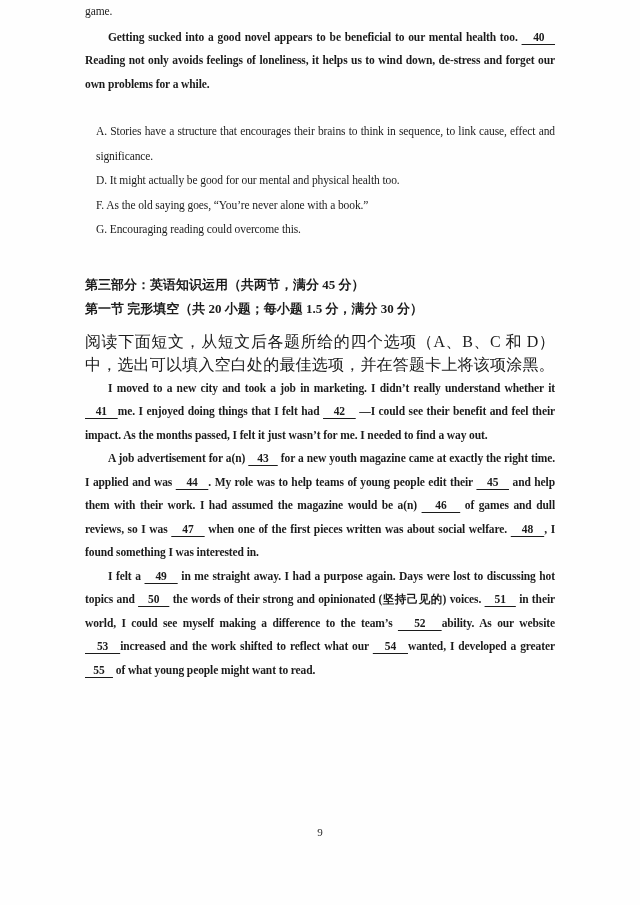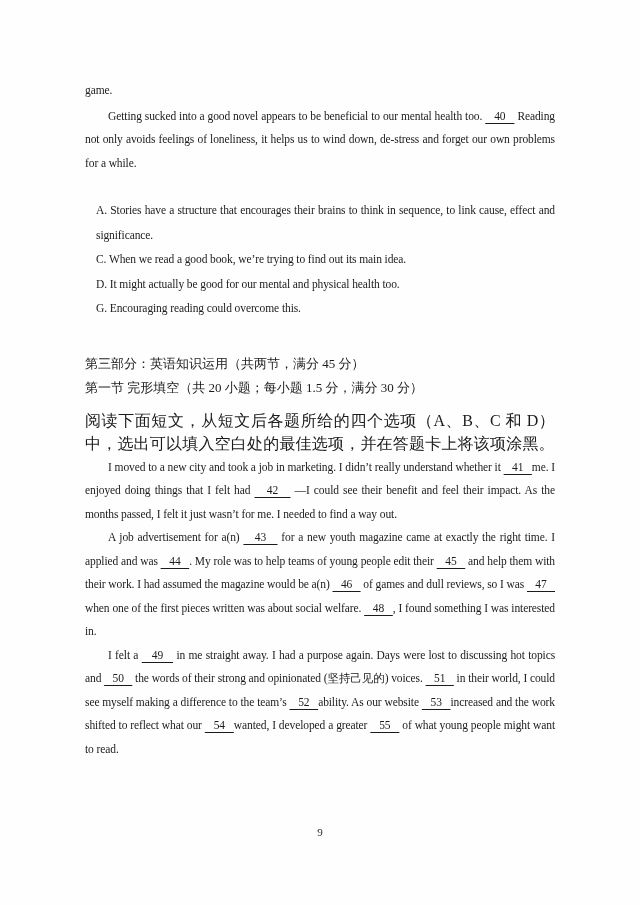--- a/index.html
+++ b/index.html
@@ -15,44 +15,43 @@
     overflow: hidden;
     color: #1b1b1b;
     font-family: "Liberation Serif", "DejaVu Serif", serif;
     -webkit-font-smoothing: antialiased;
   }
   .content {
     position: absolute;
     top: 0;
     left: 85px;
     width: 470px;
-    padding-top: 79px;
   }
   .para {
     margin: 0;
     font-size: 11.5px;
     letter-spacing: -0.1px;
     line-height: 23.5px;
     text-align: justify;
   }
-  .para.indent { text-indent: 23px; }
+  .para.indent { text-indent: 23px; font-weight: bold; }
   .p-getting { margin-top: 2px; }
   .options {
     margin: 23px 0 4px 11px;
   }
   .option {
     margin: 0;
     font-size: 11.5px;
     letter-spacing: -0.1px;
     line-height: 24.5px;
     text-align: justify;
   }
   .heading {
     margin: 0;
-    font-weight: normal;
+    font-weight: bold;
     font-size: 13px;
     line-height: 24.5px;
     text-align: left;
   }
   .heading-part { margin-top: 31px; }
   .zh-instructions {
     margin-top: 8px;
     font-size: 16px;
     letter-spacing: 0.2px;
     line-height: 23.5px;
@@ -78,22 +77,22 @@
 
 <div class="page">
   <div class="content">
 
     <p class="para">game.</p>
 
     <p class="para indent p-getting">Getting sucked into a good novel appears to be beneficial to our mental health too. <span class="blank">&nbsp;&nbsp;&nbsp;40&nbsp;&nbsp;&nbsp;</span> Reading not only avoids feelings of loneliness, it helps us to wind down, de-stress and forget our own problems for a while.</p>
 
     <div class="options">
       <p class="option"><span>A.</span> <span>Stories have a structure that encourages their brains to think in sequence, to link cause, effect and significance.</span></p>
-      <p class="option"><span>C.</span> <span>When we read a good book, we’re trying to find out its main idea.</span></p>
       <p class="option"><span>D.</span> <span>It might actually be good for our mental and physical health too.</span></p>
+      <p class="option"><span>F.</span> <span>As the old saying goes, “You’re never alone with a book.”</span></p>
       <p class="option"><span>G.</span> <span>Encouraging reading could overcome this.</span></p>
     </div>
 
     <p class="heading heading-part">第三部分：英语知识运用（共两节，满分 45 分）</p>
 
     <p class="heading">第一节 完形填空（共 20 小题；每小题 1.5 分，满分 30 分）</p>
 
     <p class="para zh-instructions">阅读下面短文，从短文后各题所给的四个选项（A、B、C 和 D）中，选出可以填入空白处的最佳选项，并在答题卡上将该项涂黑。</p>
 
     <p class="para indent cloze-first">I moved to a new city and took a job in marketing. I didn’t really understand whether it <span class="blank">&nbsp;&nbsp;&nbsp;41&nbsp;&nbsp;&nbsp;</span>me. I enjoyed doing things that I felt had <span class="blank">&nbsp;&nbsp;&nbsp;42&nbsp;&nbsp;&nbsp;</span> —I could see their benefit and feel their impact. As the months passed, I felt it just wasn’t for me. I needed to find a way out.</p>

